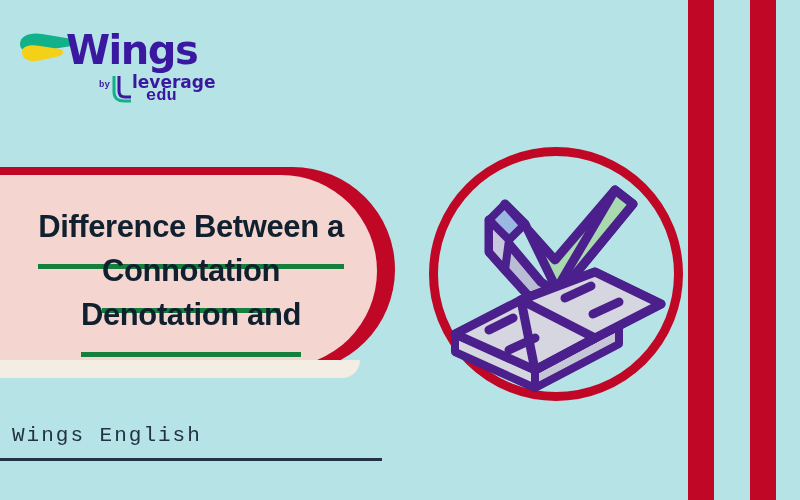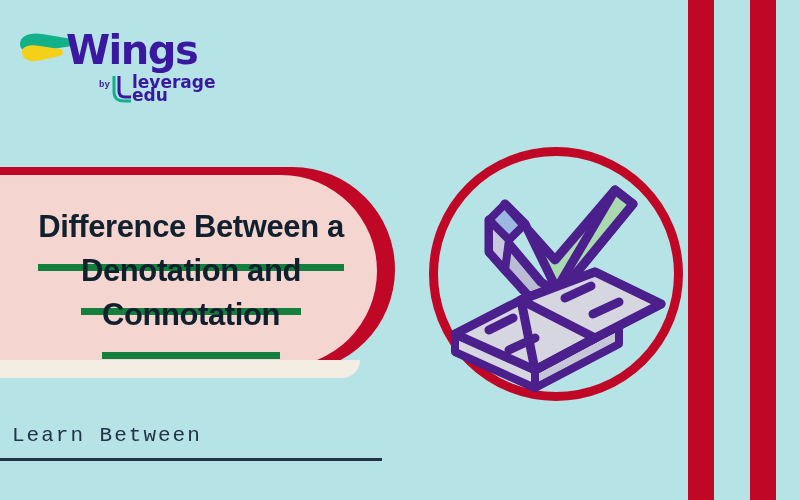--- a/index.html
+++ b/index.html
@@ -84,21 +84,21 @@
     display: block;
     font-family: "Liberation Sans", sans-serif;
     font-weight: bold;
     font-size: 31px;
     line-height: 44px;
     letter-spacing: -0.4px;
     color: #10202e;
     white-space: nowrap;
   }
   .title-line > span {
-    border-bottom: 7px solid #15803d;
+    border-bottom: 5px solid #15803d;
     padding-bottom: 20px;
   }
 
   
   #footer {
     position: absolute;
     left: 0;
     top: 424px;
     width: 382px;
     z-index: 5;
@@ -158,20 +158,22 @@
     font-family: "DejaVu Sans", sans-serif;
     font-weight: bold;
     font-size: 17px;
     line-height: 13px;
     color: #3a18a0;
     text-align: left;
   }
   #logo-sub-text em {
     font-style: normal;
     display: block;
+    margin-left: 14px;
+    font-family: Liberation Mono, monospace;
   }
 </style>
 </head>
 <body>
 
 <div id="canvas">
 
   <div class="vbar" id="vbar-1"></div>
   <div class="vbar" id="vbar-2"></div>
 
@@ -211,26 +213,26 @@
       </g>
     </svg>
   </div>
 
   <div id="title-panel-shadow"></div>
   <div id="title-panel"></div>
   <div id="title-panel-foot"></div>
 
   <div id="title-block">
     <span class="title-line"><span>Difference Between a</span></span>
+    <span class="title-line"><span>Connotation</span></span>
     <span class="title-line"><span>Denotation and</span></span>
-    <span class="title-line"><span>Connotation</span></span>
   </div>
 
   <div id="footer">
-    <span id="footer-label">Learn Between</span>
+    <span id="footer-label">Wings English</span>
     <div id="footer-rule"></div>
   </div>
 
   <div id="logo">
     <svg width="64" height="40" viewBox="0 0 64 40" style="position:absolute;left:2px;top:12px;">
       <path d="M4 14 C4 6 14 2 26 4 L56 9 C60 10 60 14 56 16 L30 20 C14 23 4 22 4 14 Z" fill="#12b18a"></path>
       <path d="M6 22 C6 16 14 14 24 16 L44 19 C48 20 48 24 44 26 L26 30 C14 33 6 30 6 22 Z" fill="#f5d019"></path>
     </svg>
     <div id="logo-wordmark">Wings</div>
     <div id="logo-by">by</div>

